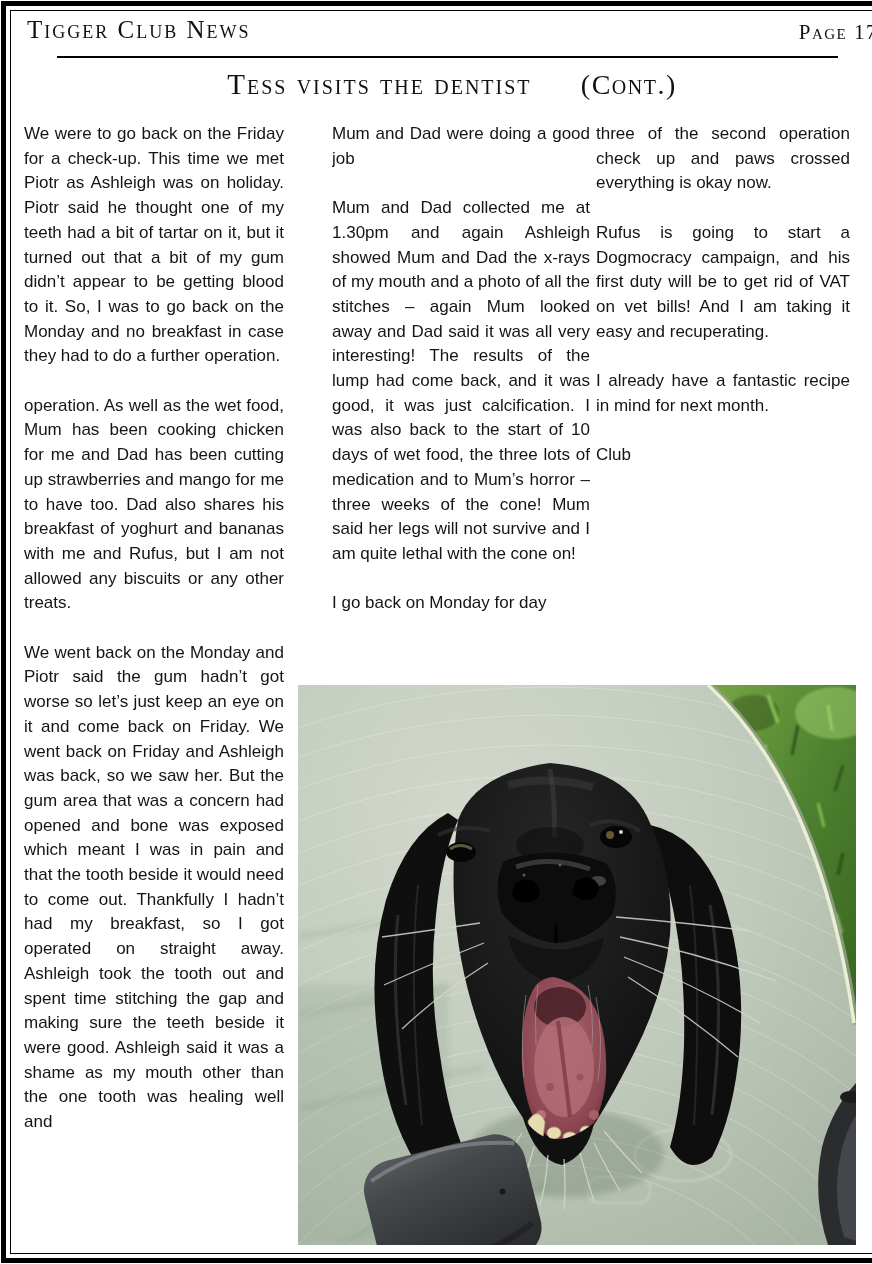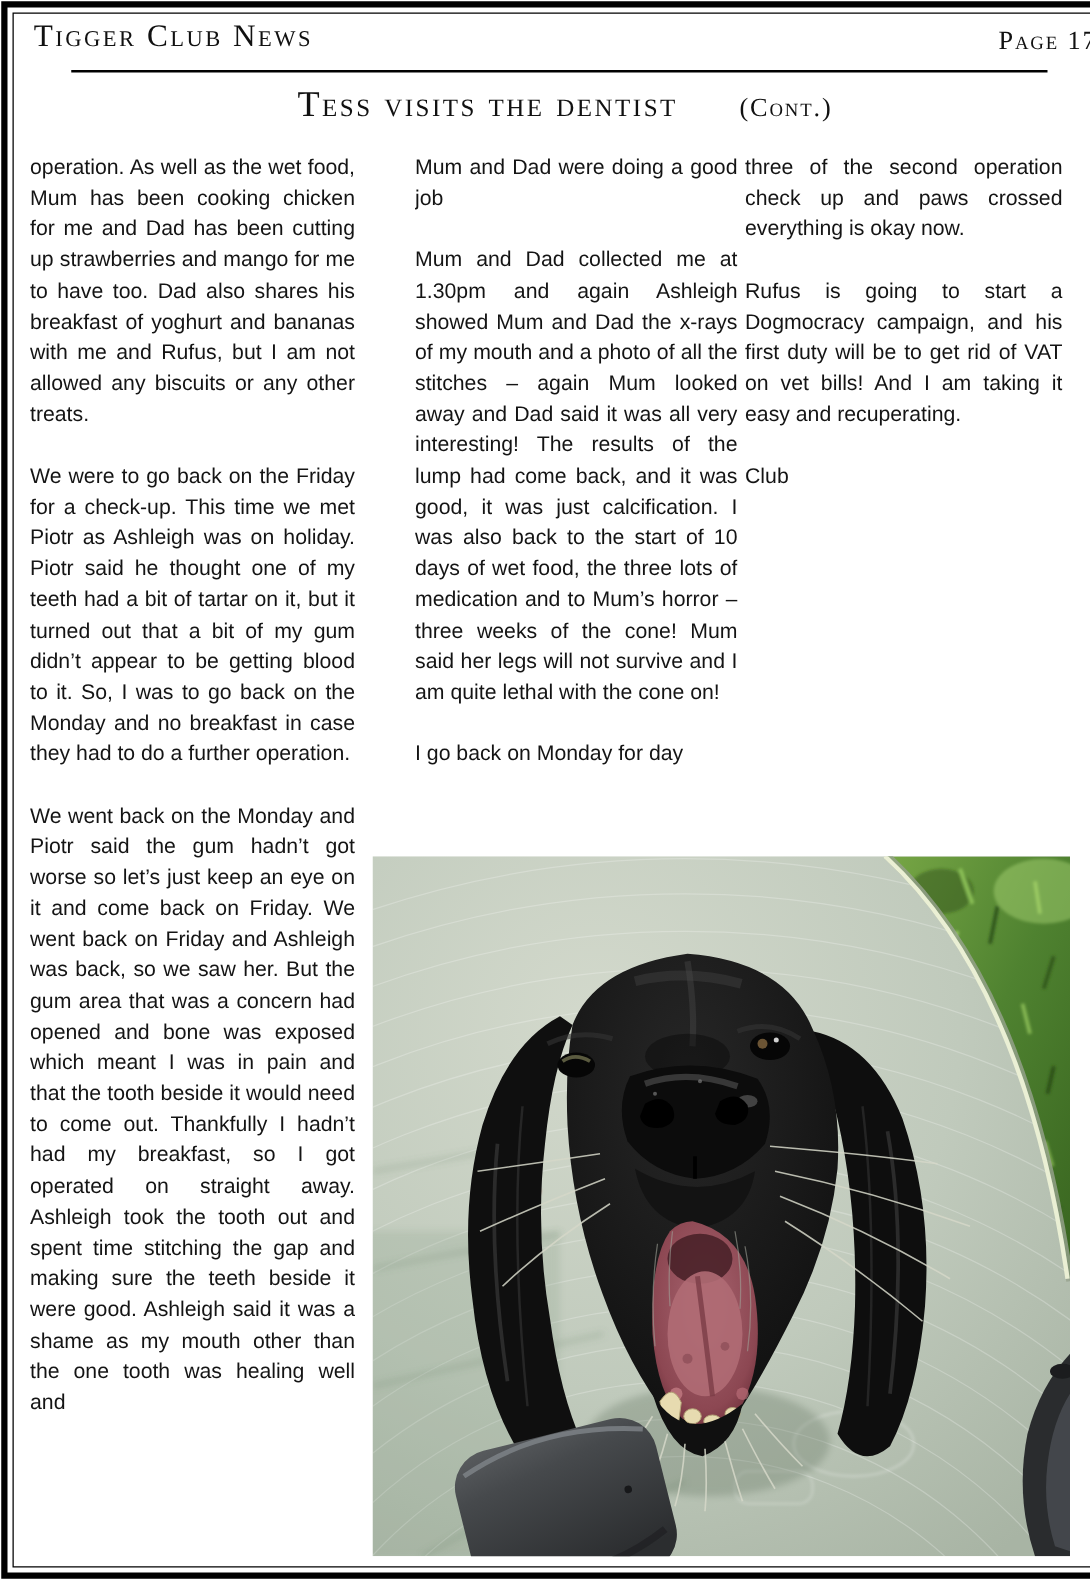--- a/index.html
+++ b/index.html
@@ -20,21 +20,21 @@
     position:absolute;right:26px;top:20px;
     font-family:"Liberation Serif",serif;font-variant:small-caps;
     font-size:21px;letter-spacing:1.5px;color:#111;white-space:nowrap;
   }
   .rule{position:absolute;left:57px;top:56px;width:781px;height:2px;background:#000;}
   .title{
     position:absolute;left:0;right:0;top:68px;margin:0;text-align:center;
     font-family:"Liberation Serif",serif;font-variant:small-caps;font-weight:normal;
     font-size:29px;letter-spacing:2px;color:#111;white-space:nowrap;
   }
-  .title .cont{font-size:21px;letter-spacing:1.5px;margin-left:40px;}
+  .title .cont{font-size:28px;letter-spacing:1.5px;margin-left:40px;}
 
   .col{
     position:absolute;top:122px;height:1118px;overflow:hidden;
     font-size:17px;line-height:24.7px;text-align:justify;color:#141414;
   }
   .col p{margin:0 0 24.7px 0;}
   #col1{left:24px;width:260px;}
   #col2{left:332px;width:258px;}
   #col3{left:596px;width:254px;}
 
@@ -49,34 +49,35 @@
   <div class="frame-thick"></div>
   <div class="frame-thin"></div>
 
   <div class="masthead">Tigger Club News</div>
   <div class="pagenum">Page 17</div>
   <div class="rule"></div>
 
   <h1 class="title"><span>Tess visits the dentist</span>&nbsp;<span class="cont">(Cont.)</span></h1>
 
   <div class="col" id="col1">
+    <p>We were to go back on the Friday for a check-up.  This time we met Piotr as Ashleigh was on holiday.  Piotr said he thought one of my teeth had a bit of tartar on it, but it turned out that a bit of my gum didn’t appear to be getting blood to it.  So, I was to go back on the Monday and no breakfast in case they had to do a further operation.</p>
     <p>operation.  As well as the wet food, Mum has been cooking chicken for me and Dad has been cutting up strawberries and mango for me to have too.  Dad also shares his breakfast of yoghurt and bananas with me and Rufus, but I am not allowed any biscuits or any other treats.</p>
-    <p>We were to go back on the Friday for a check-up.  This time we met Piotr as Ashleigh was on holiday.  Piotr said he thought one of my teeth had a bit of tartar on it, but it turned out that a bit of my gum didn’t appear to be getting blood to it.  So, I was to go back on the Monday and no breakfast in case they had to do a further operation.</p>
     <p>We went back on the Monday and Piotr said the gum hadn’t got worse so let’s just keep an eye on it and come back on Friday.  We went back on Friday and Ashleigh was back, so we saw her.  But the gum area that was a concern had opened and bone was exposed which meant I was in pain and that the tooth beside it would need to come out.  Thankfully I hadn’t had my breakfast, so I got operated on straight away.  Ashleigh took the tooth out and spent time stitching the gap and making sure the teeth beside it were good.  Ashleigh said it was a shame as my mouth other than the one tooth was healing well and</p>
   </div>
 
   <div class="col" id="col2">
     <p>Mum and Dad were doing a good job</p>
     <p>Mum and Dad collected me at 1.30pm and again Ashleigh showed Mum and Dad the x-rays of my mouth and a photo of all the stitches – again Mum looked away and Dad said it was all very interesting!  The results of the lump had come back, and it was good, it was just calcification.  I was also back to the start of 10 days of wet food, the three lots of medication and to Mum’s horror – three weeks of the cone!  Mum said her legs will not survive and I am quite lethal with the cone on!</p>
     <p>I go back on Monday for day</p>
   </div>
 
   <div class="col" id="col3">
     <p>three of the second operation check up and paws crossed everything is okay now.</p>
     <p>Rufus is going to start a Dogmocracy campaign, and his first duty will be to get rid of VAT on vet bills!  And I am taking it easy and recuperating.</p>
+    <p>I already have a fantastic recipe in mind for next month.</p>
     <p>Club</p>
   </div>
 
   <figure class="photo">
     <svg viewBox="0 0 558 560" width="558" height="560" role="img" aria-label="Black spaniel dog wearing a translucent plastic cone collar, mouth wide open, photographed from above with grass in the top-right corner">
       <defs>
         <radialGradient id="coneG" cx="32%" cy="24%" r="95%">
           <stop offset="0" stop-color="#d3d9cc"></stop>
           <stop offset="0.55" stop-color="#c0cabc"></stop>
           <stop offset="1" stop-color="#a8b4a4"></stop>

